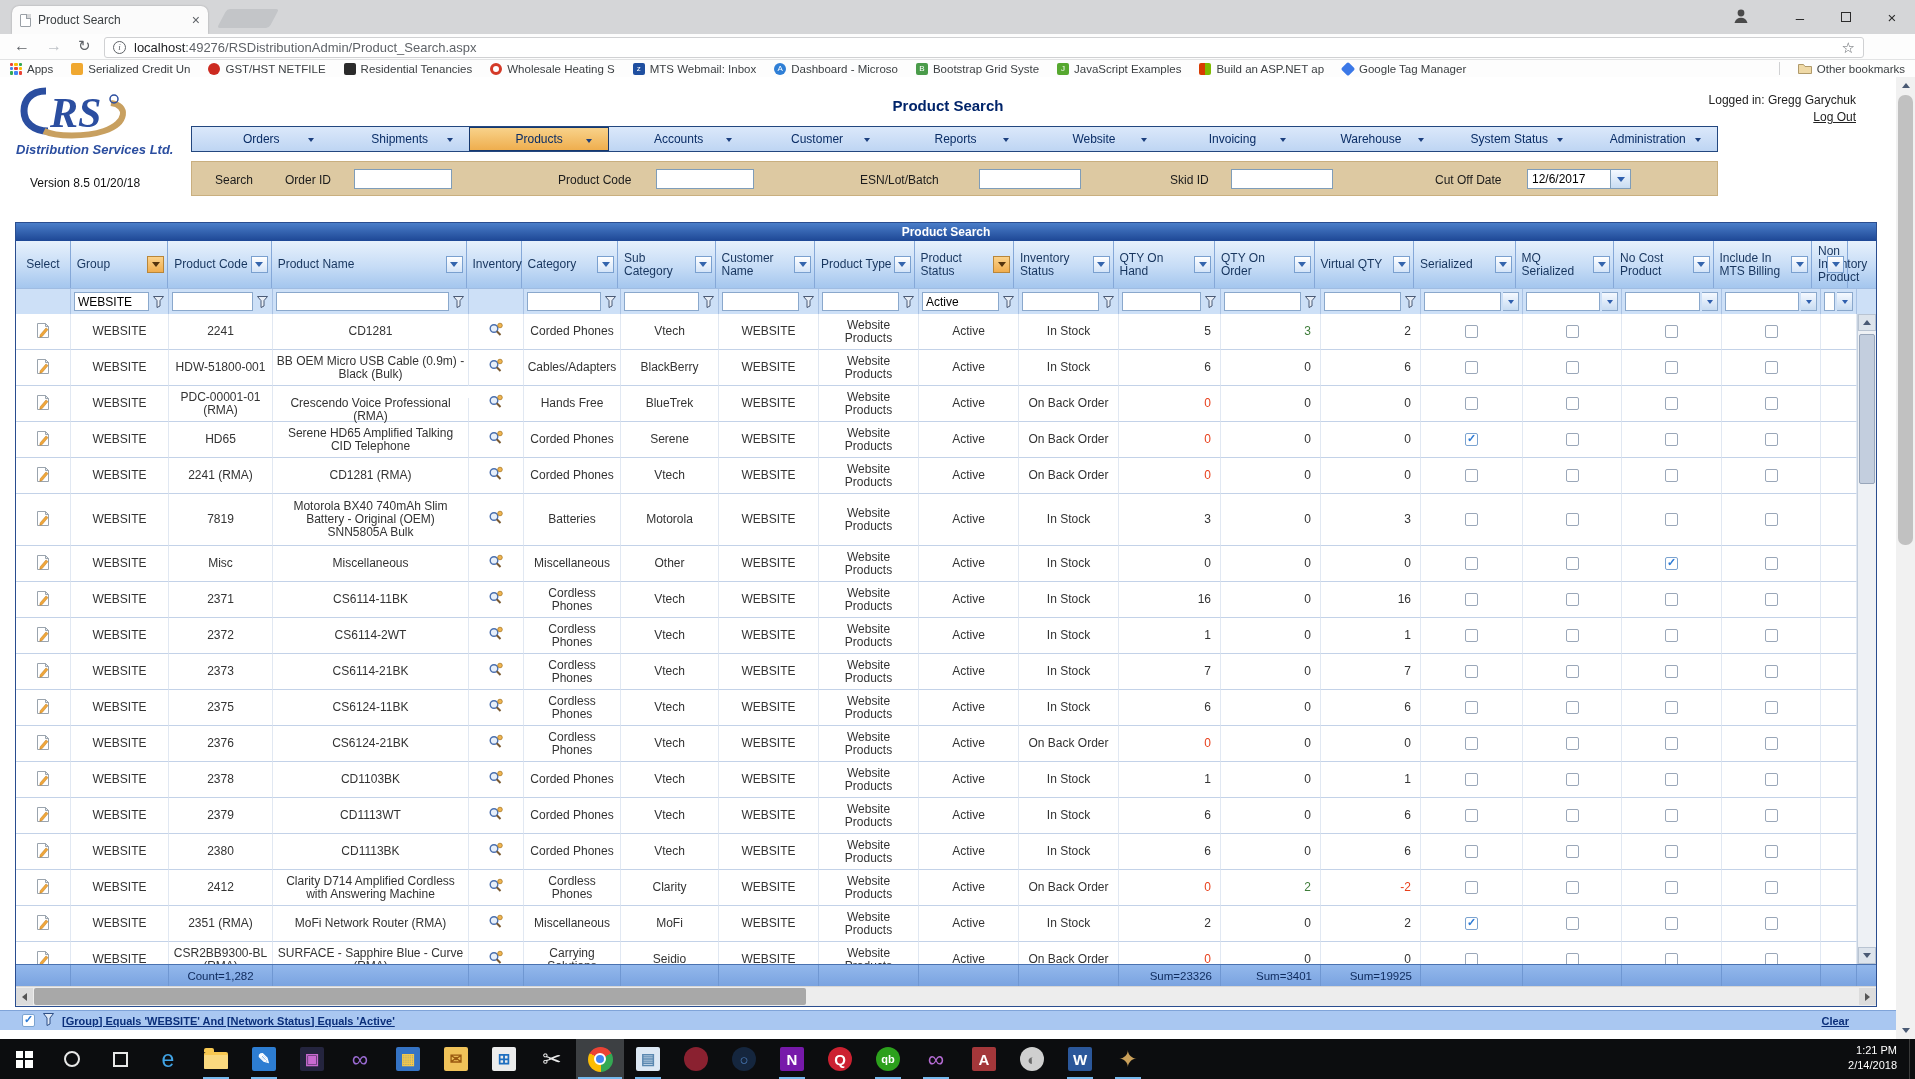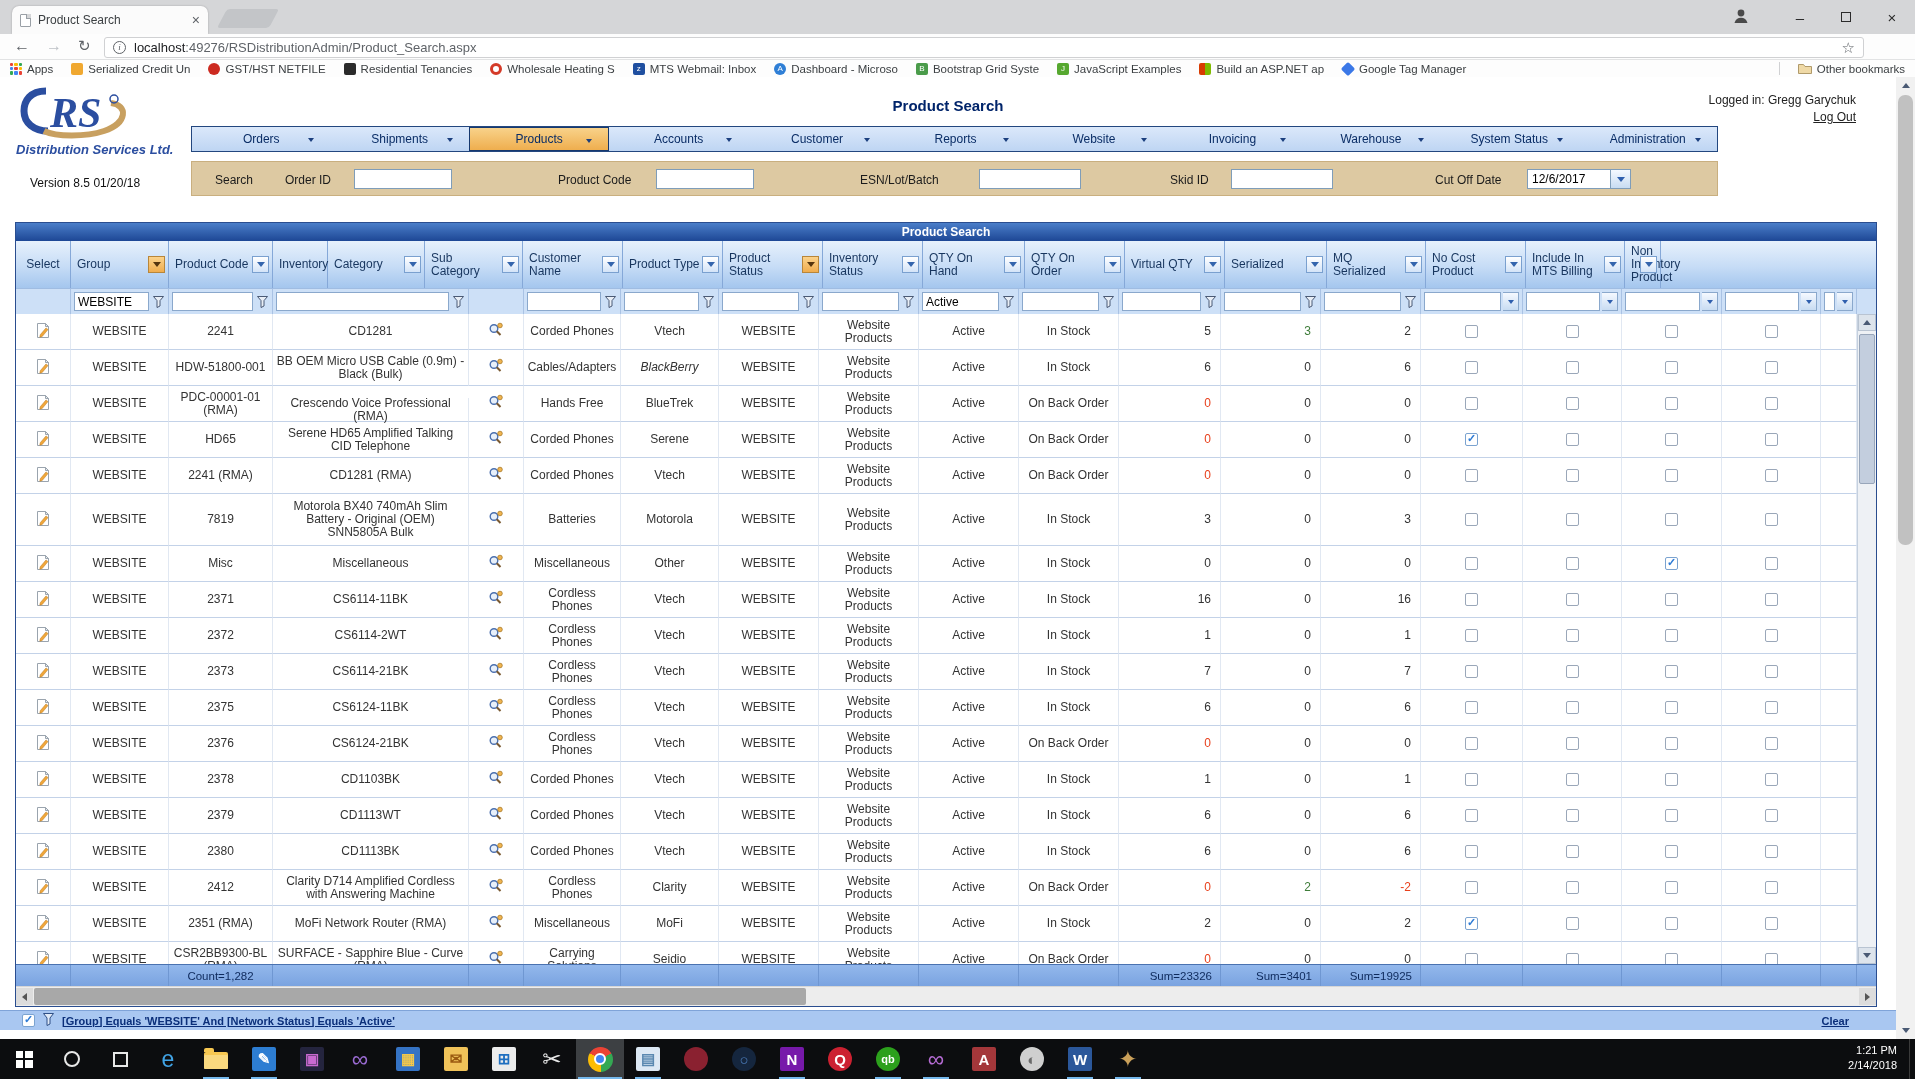--- a/index.html
+++ b/index.html
@@ -345,20 +345,26 @@
           <span class="harrow orange">
             <i class="tri"></i>
           </span>
         </div>
         <div class="hcell" style="width: 104px;">
           <span class="hlab">Product Code</span>
           <span class="harrow">
             <i class="tri"></i>
           </span>
         </div>
+        <div class="hcell" style="width: 196px;">
+          <span class="hlab">Product Name</span>
+          <span class="harrow">
+            <i class="tri"></i>
+          </span>
+        </div>
         <div class="hcell" style="width: 55px;">
           <span class="hlab">Inventory</span>
         </div>
         <div class="hcell" style="width: 97px;">
           <span class="hlab">Category</span>
           <span class="harrow">
             <i class="tri"></i>
           </span>
         </div>
         <div class="hcell" style="width: 98px;">
@@ -633,21 +639,21 @@
             <div class="gcell" style="width: 104px;">HDW-51800-001</div>
             <div class="gcell" style="width: 196px;">BB OEM Micro USB Cable (0.9m) - Black (Bulk)</div>
             <div class="gcell" style="width: 55px;">
               <span><svg width="16" height="16" viewBox="0 0 16 16">
                   <circle cx="6" cy="6.5" r="3.8" fill="#e8f0fa" stroke="#4a6fae" stroke-width="1.4"></circle>
                   <line x1="8.8" y1="9.3" x2="12.5" y2="13" stroke="#7a5a32" stroke-width="2"></line>
                   <circle cx="12" cy="3.5" r="2.3" fill="#f0b44e" stroke="#a97a28" stroke-width="0.8"></circle>
                 </svg></span>
             </div>
             <div class="gcell" style="width: 97px;">Cables/Adapters</div>
-            <div class="gcell" style="width: 98px; font-style: italic;">BlackBerry</div>
+            <div class="gcell" style="width: 98px;">BlackBerry</div>
             <div class="gcell" style="width: 100px;">WEBSITE</div>
             <div class="gcell" style="width: 100px;">Website Products</div>
             <div class="gcell" style="width: 100px;">Active</div>
             <div class="gcell" style="width: 100px;">In Stock</div>
             <div class="gcell num" style="width: 102px;">
               <span>6</span>
             </div>
             <div class="gcell num" style="width: 100px;">
               <span>0</span>
             </div>

